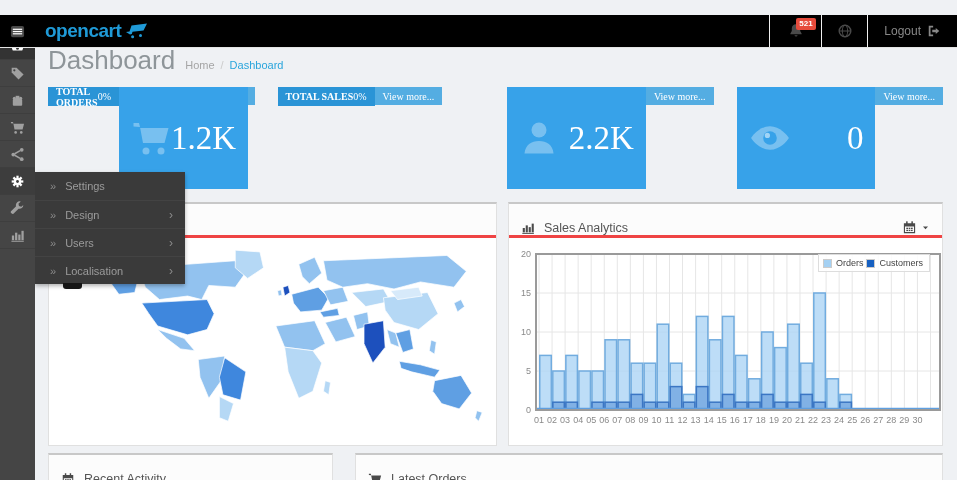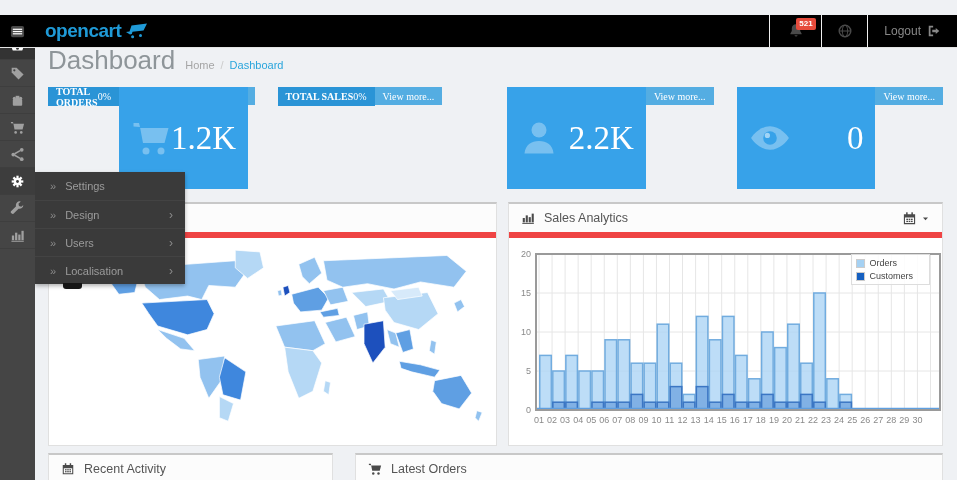--- a/index.html
+++ b/index.html
@@ -62,31 +62,31 @@
     justify-content:space-between; padding:0 12px; }
   .tile-body svg { fill:rgba(255,255,255,0.33); }
   .tile-value { color:#fff; font-size:33px; font-weight:400; }
   .tile-foot { height:18px; background:var(--tile_footer); color:#fff; font-size:10px;
     display:flex; align-items:center; padding:0 8px; cursor:pointer; }
 
   
   .middle-row { margin-top:13px; display:grid; grid-template-columns:449px 1fr; gap:11px; height:244px; }
   .bottom-row { margin-top:7px; display:grid; grid-template-columns:285px 1fr; gap:22px; height:80px; }
   .panel { background:#fff; border:1px solid #e0e0e0; border-top:2px solid #c8c8c8; overflow:hidden; }
-  .panel-heading { height:34px; display:flex; align-items:center; gap:9px; padding:0 12px;
-    font-size:12.5px; color:#555; background:#fcfcfc; border-bottom:6px solid #ef4444; }
+  .panel-heading { height:34px; display:flex; align-items:flex-end; gap:9px; padding:0 12px;
+    font-size:12.5px; color:#555; background:#fcfcfc; border-bottom:3px solid #ef4444; }
   .panel-heading svg { fill:#4a4a4a; }
   .heading-right { margin-left:auto; display:flex; align-items:center; gap:4px; cursor:pointer; }
   .panel-body { position:relative; }
   .map-body { height:206px; }
   .map-svg { position:absolute; left:54px; top:8px; }
   .chart-body { height:206px; }
   .chart-svg { position:absolute; left:2px; top:8px; }
   .chart-legend { position:absolute; top:16px; right:12px; background:rgba(255,255,255,0.85);
-    border:1px solid #ddd; padding:3px 16px 3px 4px; display:flex; flex-direction:column; gap:3px; }
+    border:1px solid #ddd; padding:3px 6px 3px 4px; display:flex; flex-direction:row; gap:3px; }
   .legend-row { display:flex; align-items:center; gap:4px; font-size:9px; color:#444; }
   .legend-row .swatch { width:9px; height:9px; border:1px solid #ccc; display:inline-block; }
 
   
   .m0{fill:var(--map0);} .m1{fill:var(--map1);} .m2{fill:var(--map2);}
   .m3{fill:var(--map3);} .m4{fill:var(--map4);} .m5{fill:var(--map5);}
   .map-svg path { stroke:#fff; stroke-width:0.8; stroke-linejoin:round; }
 </style>
 </head>
 <body>

